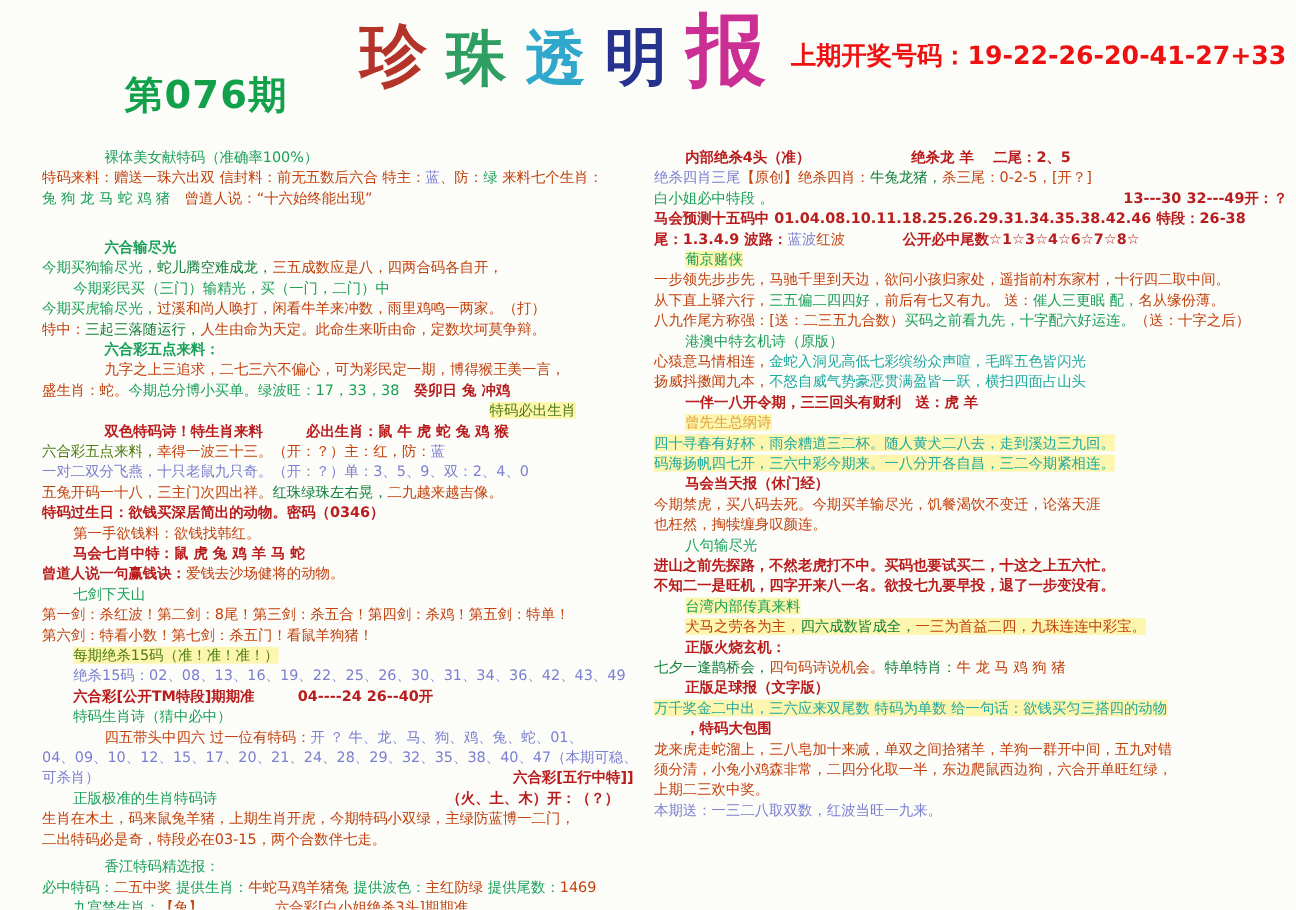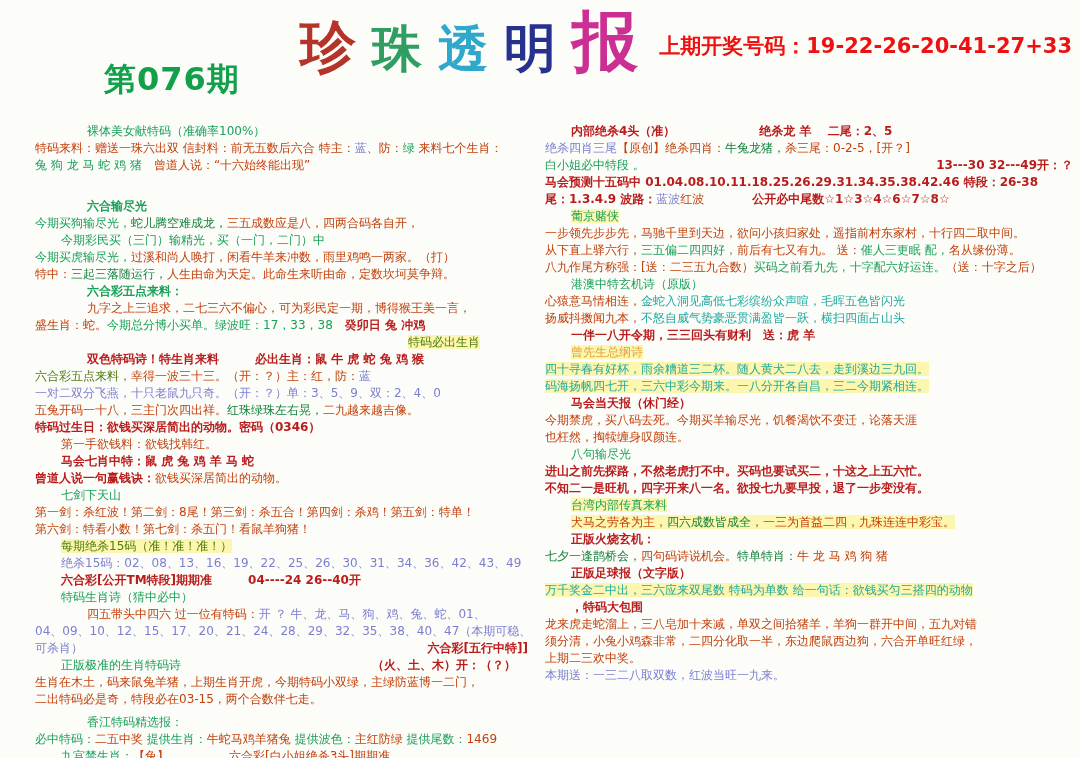--- a/index.html
+++ b/index.html
@@ -76,21 +76,21 @@
     <div class="line ind2"><span class="c-red">九字之上三追求，二七三六不偏心，可为彩民定一期，博得猴王美一言，</span></div>
     <div class="line"><span class="c-red">盛生肖：蛇。</span><span class="c-green">今期总分博小买单。绿波旺：17，33，38</span><span class="c-dark">　癸卯日 兔 冲鸡</span></div>
     <div class="line hl al-right"><span class="c-pink">特码必出生肖</span></div>
     <div class="line ind2 bold"><span class="c-dark">双色特码诗！特生肖来料　　　必出生肖：鼠 牛 虎 蛇 兔 鸡 猴</span></div>
     <div class="line"><span class="c-pink">六合彩五点来料，</span><span class="c-red">幸得一波三十三。（开：？）主：红，防：</span><span class="c-blue">蓝</span></div>
     <div class="line"><span class="c-blue">一对二双分飞燕，十只老鼠九只奇。（开：？）单：3、5、9、双：2、4、0</span></div>
     <div class="line"><span class="c-red">五兔开码一十八，三主门次四出祥。</span><span class="c-magenta">红珠绿珠左右晃，</span><span class="c-red">二九越来越吉像。</span></div>
     <div class="line"><span class="c-dark">特码过生日：欲钱买深居简出的动物。密码（0346）</span></div>
     <div class="line ind1"><span class="c-red">第一手欲钱料：欲钱找韩红。</span></div>
     <div class="line ind1"><span class="c-dark">马会七肖中特：鼠 虎 兔 鸡 羊 马 蛇</span></div>
-    <div class="line"><span class="c-dark">曾道人说一句赢钱诀：</span><span class="c-red">欲钱买深居简出的动物。</span></div>
+    <div class="line"><span class="c-dark">曾道人说一句赢钱诀：</span><span class="c-red">爱钱去沙场健将的动物。</span></div>
     <div class="line ind1"><span class="c-green">七剑下天山</span></div>
     <div class="line"><span class="c-red">第一剑：杀红波！第二剑：8尾！第三剑：杀五合！第四剑：杀鸡！第五剑：特单！</span></div>
     <div class="line"><span class="c-red">第六剑：特看小数！第七剑：杀五门！看鼠羊狗猪！</span></div>
     <div class="line ind1 hl"><span class="c-pink">每期绝杀15码（准！准！准！）</span></div>
     <div class="line ind1"><span class="c-blue">绝杀15码：02、08、13、16、19、22、25、26、30、31、34、36、42、43、49</span></div>
     <div class="line ind1 bold"><span class="c-dark">六合彩[公开TM特段]期期准　　　04----24 26--40开</span></div>
     <div class="line ind1"><span class="c-green">特码生肖诗（猜中必中）</span></div>
     <div class="line ind2"><span class="c-red">四五带头中四六 过一位有特码：</span><span class="c-blue">开 ？ 牛、龙、马、狗、鸡、兔、蛇、01、</span></div>
     <div class="line"><span class="c-blue">04、09、10、12、15、17、20、21、24、28、29、32、35、38、40、47（本期可稳、</span></div>
     <div class="line"><span class="rt c-dark">六合彩[五行中特]]　</span><span class="c-blue">可杀肖）</span></div>

